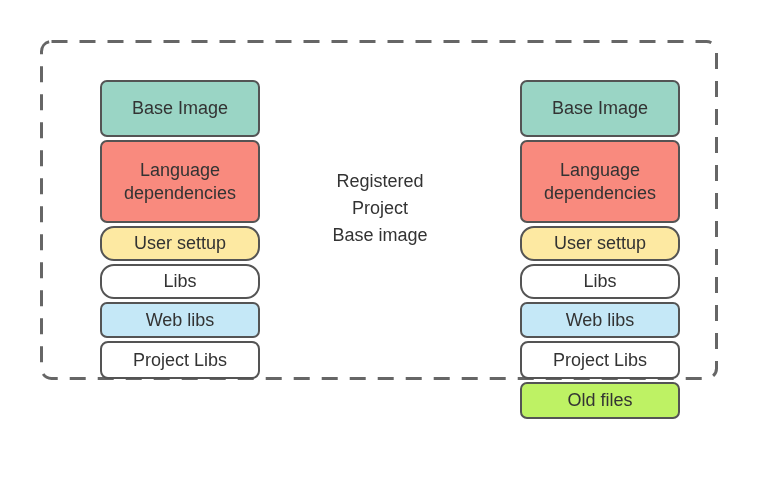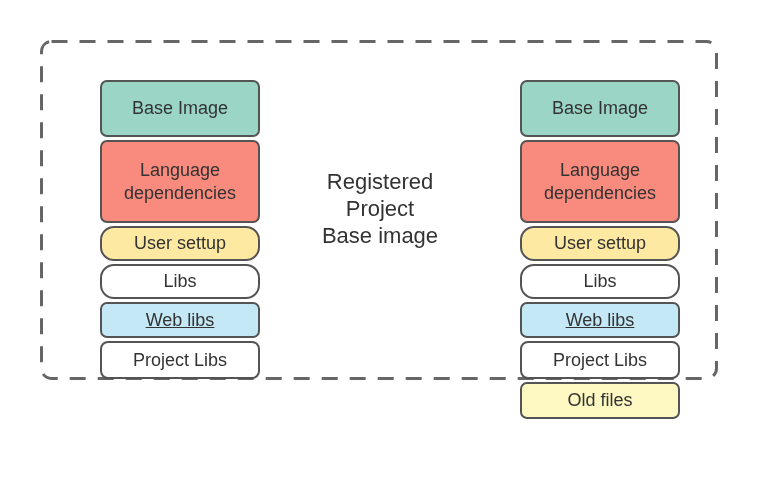--- a/index.html
+++ b/index.html
@@ -42,30 +42,30 @@
     justify-content: center;
     text-align: center;
     font-size: 18px;
     line-height: 1.25;
     color: var(--text-color, #333333);
     padding: 0 6px;
   }
   .h57 { height: 57px; }
   .h83 { height: 83px; }
   .h35 { height: 35px; border-radius: 14px; }
-  .h36 { height: 36px; text-decoration: underline; }
+  .h36 { height: 36px; }
   .h38 { height: 38px; border-radius: 8px; }
   .h37 { height: 37px; }
   .center-label {
     position: absolute;
     left: 290px;
     top: 168px;
     width: 180px;
     text-align: center;
-    font-size: 22px;
+    font-size: 18px;
     line-height: 27px;
     color: var(--text-color, #333333);
     white-space: pre-line;
   }
 </style>
 </head>
 <body>
 
 <div class="canvas">
 
@@ -110,18 +110,18 @@
     </div>
     <div class="layer h35" style="background-color: rgb(255, 255, 255);">
       <span>Libs</span>
     </div>
     <div class="layer h36" style="background-color: rgb(197, 232, 247);">
       <span>Web libs</span>
     </div>
     <div class="layer h38" style="background-color: rgb(255, 255, 255);">
       <span>Project Libs</span>
     </div>
-    <div class="layer h37" style="background-color: #fef9c3;">
+    <div class="layer h37" style="background-color: #bef264;">
       <span>Old files</span>
     </div>
   </div>
 
 </div>
 
 </body></html>

